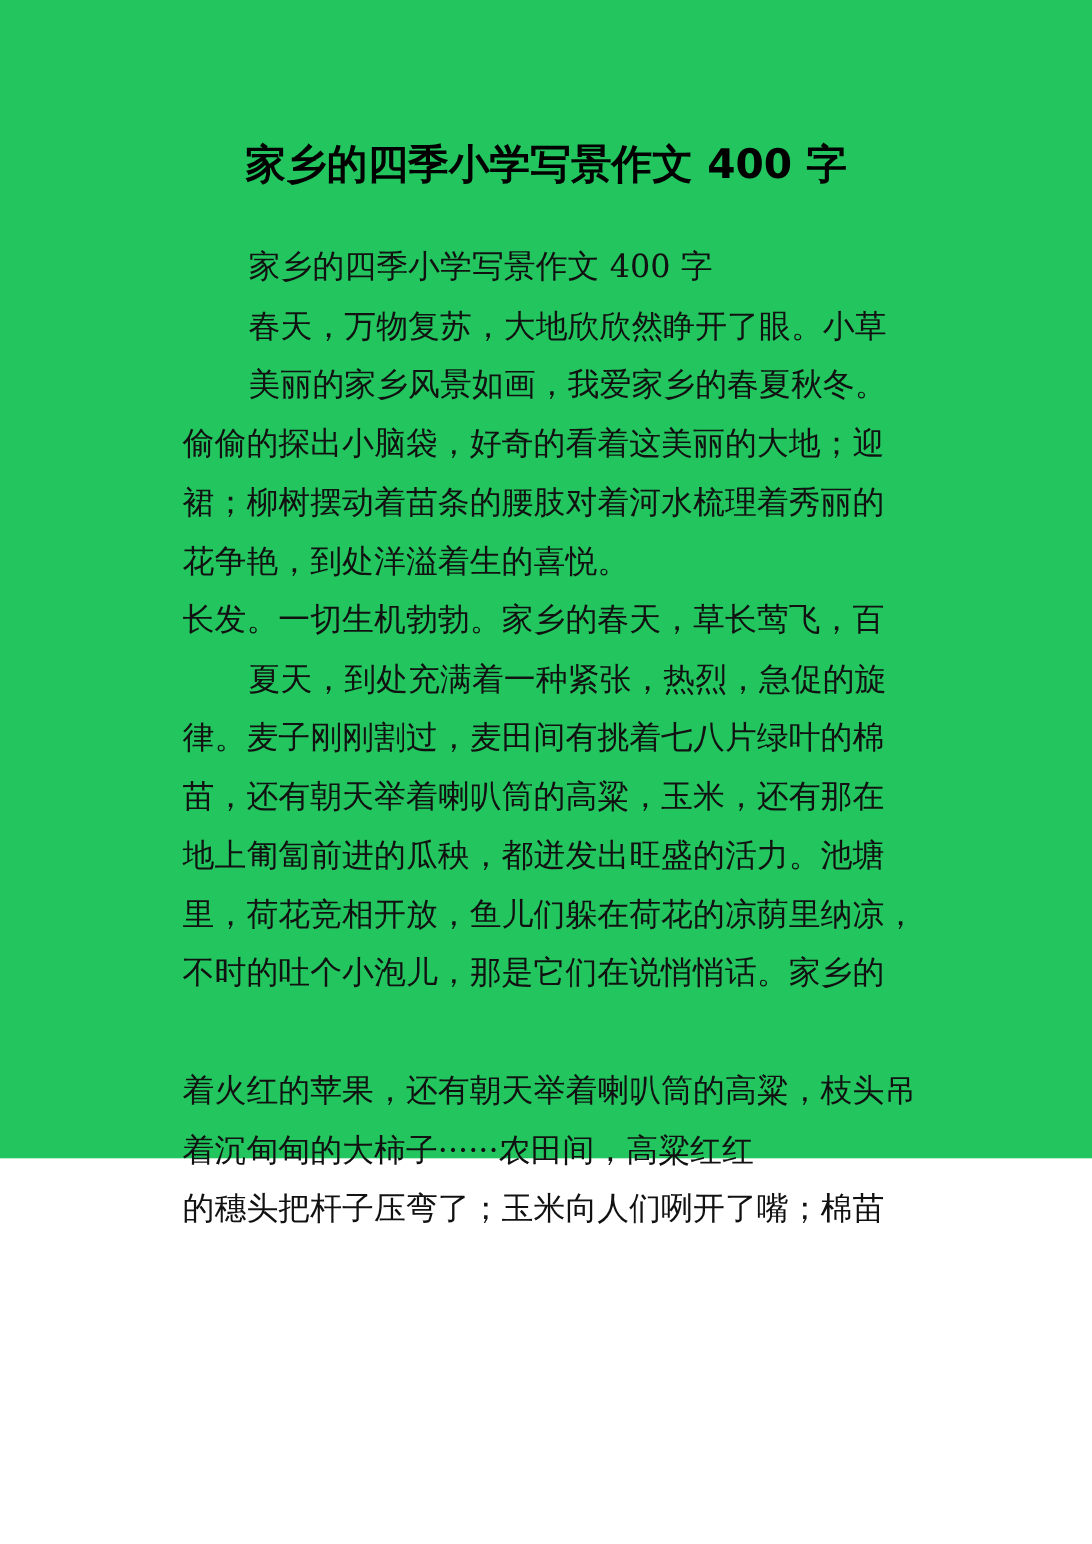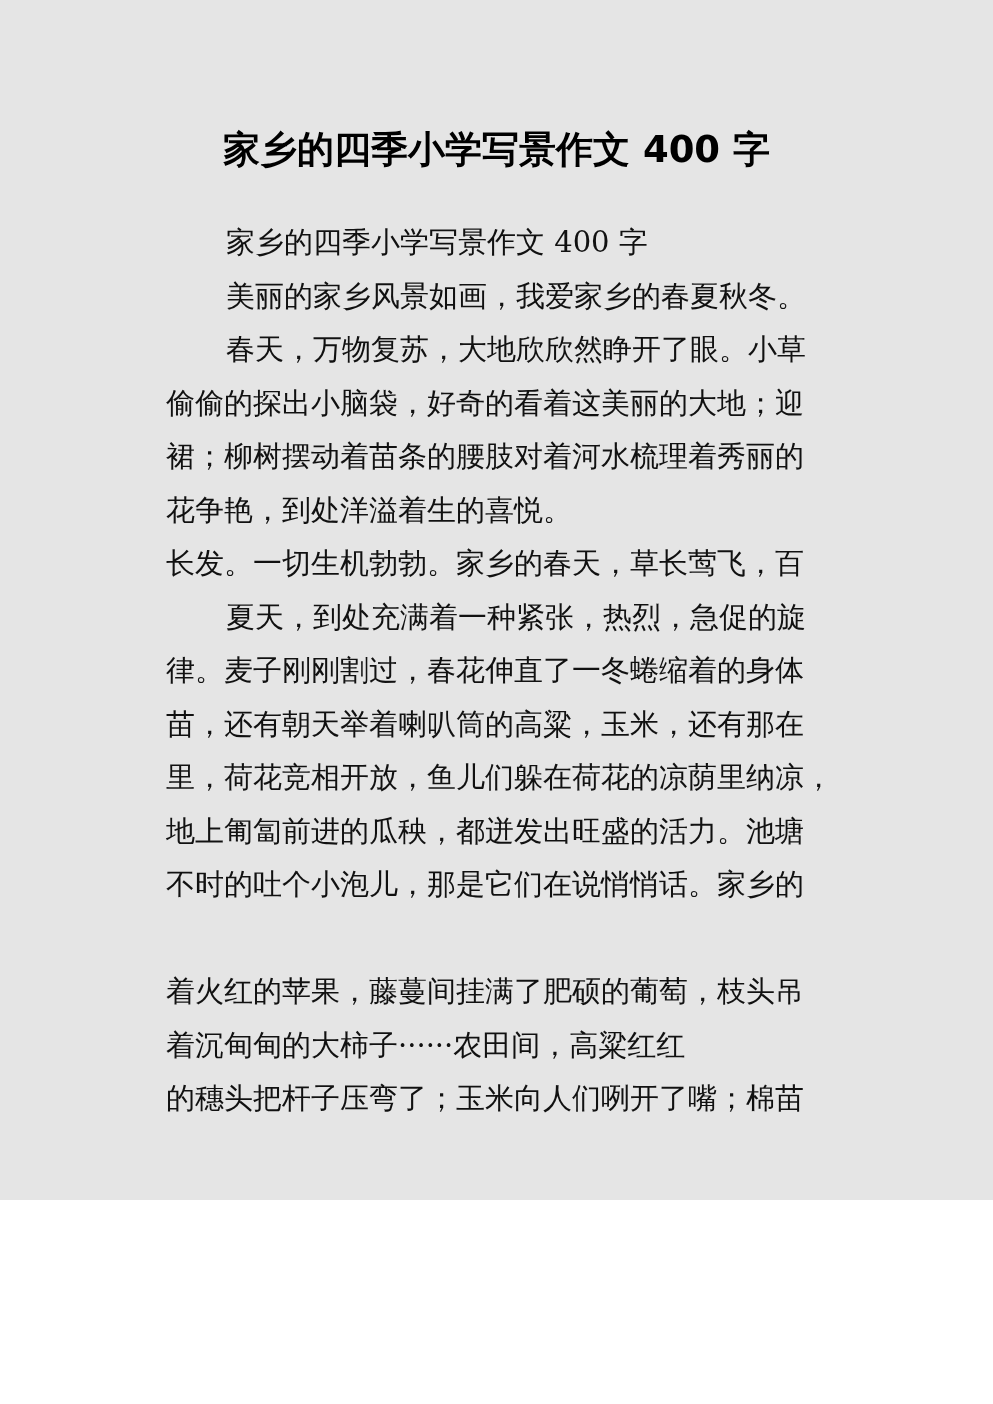--- a/index.html
+++ b/index.html
@@ -1,17 +1,17 @@
 <!DOCTYPE html>
 <html><head>
 <meta charset="utf-8">
 <style>
   html, body { margin: 0; padding: 0; background: #ffffff; }
   body { width: 993px; height: 1404px; position: relative; overflow: hidden; }
-  .page { position: absolute; left: 0; top: 0; width: 993px; height: 1200px; background: #e5e5e5; }
+  .page { position: absolute; left: 0; top: 0; width: 993px; height: 1053px; background: #22c55e; }
   .title {
     position: absolute; left: 0; top: 122px; width: 993px; text-align: center;
     font-family: "DejaVu Sans", "Liberation Sans", sans-serif;
     font-weight: bold; font-size: 37px; color: #000; letter-spacing: 0px; line-height: 56px;
   }
   .body {
     position: absolute; left: 166px; top: 216px; width: 680px;
     font-family: "DejaVu Serif", "Liberation Serif", serif;
     font-size: 29px; line-height: 53.5px; color: #111;
   }
@@ -20,34 +20,34 @@
   .gap { height: 53.5px; }
 </style>
 </head>
 <body>
 
 <div class="page">
   <div class="title">家乡的四季小学写景作文 400 字</div>
 
   <div class="body">
     <div class="line indent">家乡的四季小学写景作文 400 字</div>
+    <div class="line indent">春天，万物复苏，大地欣欣然睁开了眼。小草</div>
+
     <div class="line indent">美丽的家乡风景如画，我爱家乡的春夏秋冬。</div>
-
-    <div class="line indent">春天，万物复苏，大地欣欣然睁开了眼。小草</div>
     <div class="line">偷偷的探出小脑袋，好奇的看着这美丽的大地；迎</div>
     <div class="line">裙；柳树摆动着苗条的腰肢对着河水梳理着秀丽的</div>
     <div class="line">花争艳，到处洋溢着生的喜悦。</div>
     <div class="line">长发。一切生机勃勃。家乡的春天，草长莺飞，百</div>
 
     <div class="line indent">夏天，到处充满着一种紧张，热烈，急促的旋</div>
-    <div class="line">律。麦子刚刚割过，春花伸直了一冬蜷缩着的身体</div>
+    <div class="line">律。麦子刚刚割过，麦田间有挑着七八片绿叶的棉</div>
     <div class="line">苗，还有朝天举着喇叭筒的高粱，玉米，还有那在</div>
+    <div class="line">地上匍匐前进的瓜秧，都迸发出旺盛的活力。池塘</div>
     <div class="line">里，荷花竞相开放，鱼儿们躲在荷花的凉荫里纳凉，</div>
-    <div class="line">地上匍匐前进的瓜秧，都迸发出旺盛的活力。池塘</div>
     <div class="line">不时的吐个小泡儿，那是它们在说悄悄话。家乡的</div>
 
     <div class="gap"></div>
 
-    <div class="line">着火红的苹果，藤蔓间挂满了肥硕的葡萄，枝头吊</div>
+    <div class="line">着火红的苹果，还有朝天举着喇叭筒的高粱，枝头吊</div>
     <div class="line">着沉甸甸的大柿子······农田间，高粱红红</div>
     <div class="line">的穗头把杆子压弯了；玉米向人们咧开了嘴；棉苗</div>
   </div>
 </div>
 
 </body></html>

